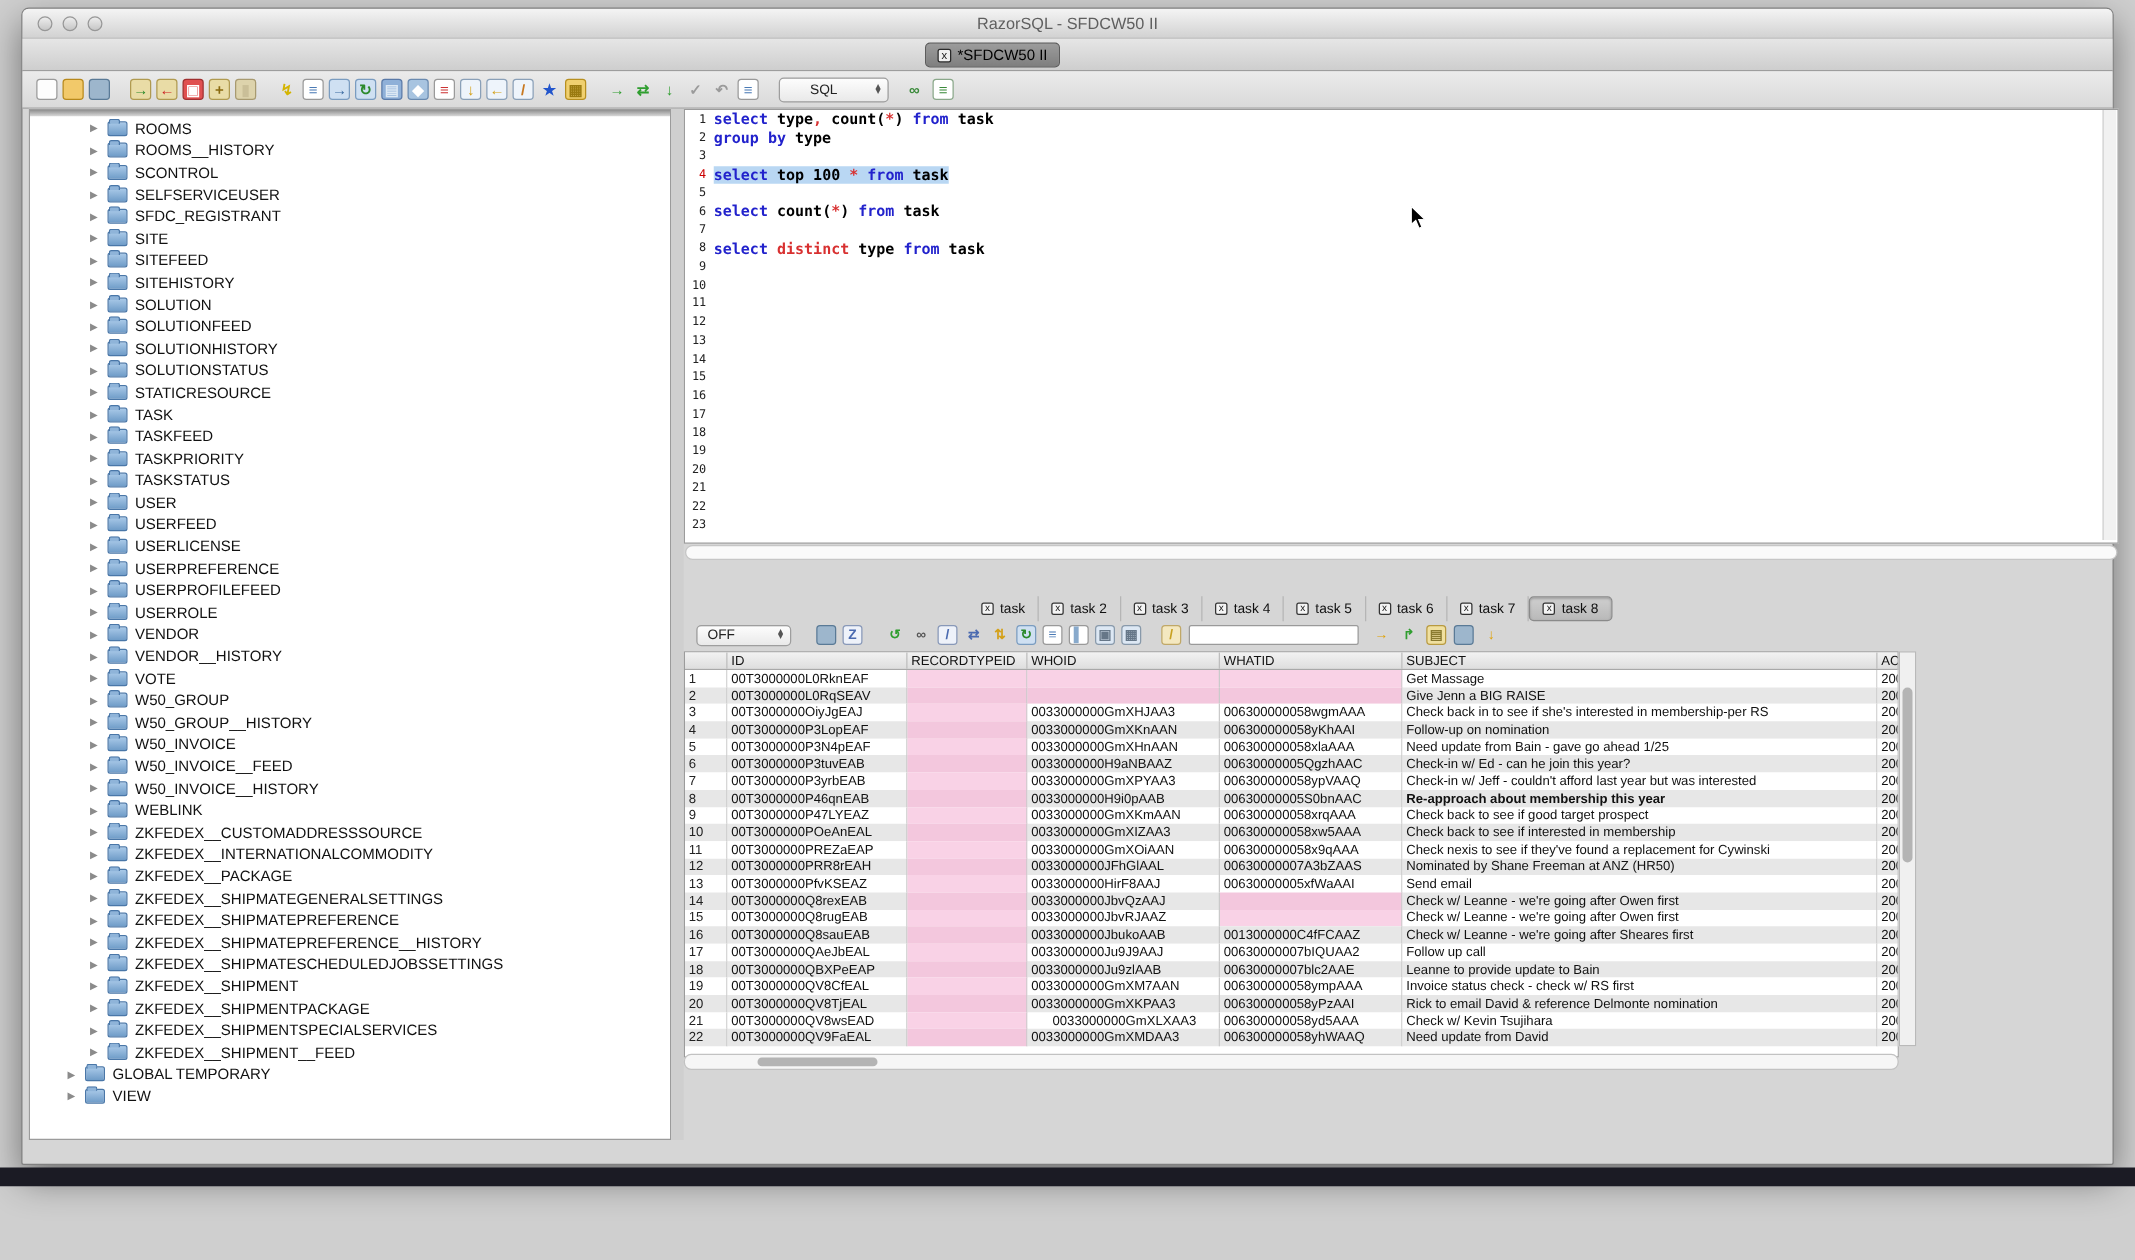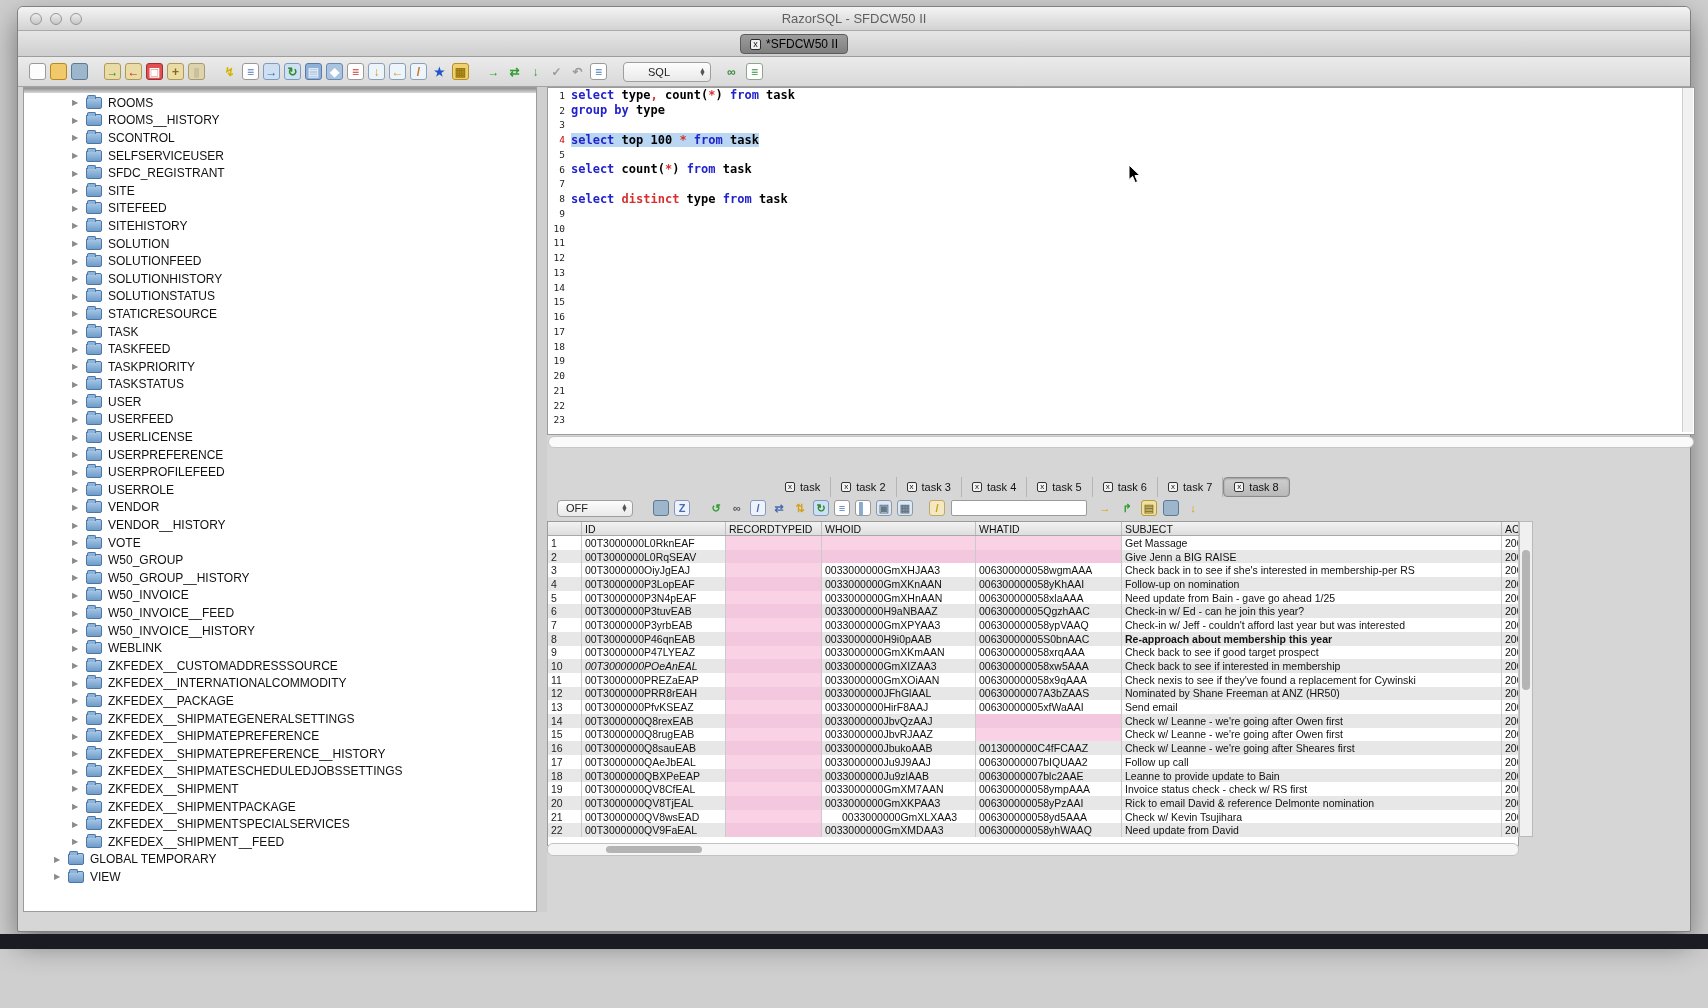--- a/index.html
+++ b/index.html
@@ -578,21 +578,21 @@
               <div class="td num" style="width: 34px;">9</div>
               <div class="td" style="width: 144px;">00T3000000P47LYEAZ</div>
               <div class="td null" style="width: 96px;"></div>
               <div class="td" style="width: 154px;">0033000000GmXKmAAN</div>
               <div class="td" style="width: 146px; text-align: right;">006300000058xrqAAA</div>
               <div class="td" style="width: 380px;">Check back to see if good target prospect</div>
               <div class="td" style="width: 17px;">200</div>
             </div>
             <div class="trowd alt">
               <div class="td num" style="width: 34px;">10</div>
-              <div class="td" style="width: 144px; font-style: italic;">00T3000000POeAnEAL</div>
+              <div class="td" style="width: 144px;">00T3000000POeAnEAL</div>
               <div class="td null" style="width: 96px;"></div>
               <div class="td" style="width: 154px;">0033000000GmXIZAA3</div>
               <div class="td" style="width: 146px; text-align: right;">006300000058xw5AAA</div>
               <div class="td" style="width: 380px;">Check back to see if interested in membership</div>
               <div class="td" style="width: 17px;">200</div>
             </div>
             <div class="trowd">
               <div class="td num" style="width: 34px;">11</div>
               <div class="td" style="width: 144px;">00T3000000PREZaEAP</div>
               <div class="td null" style="width: 96px;"></div>

